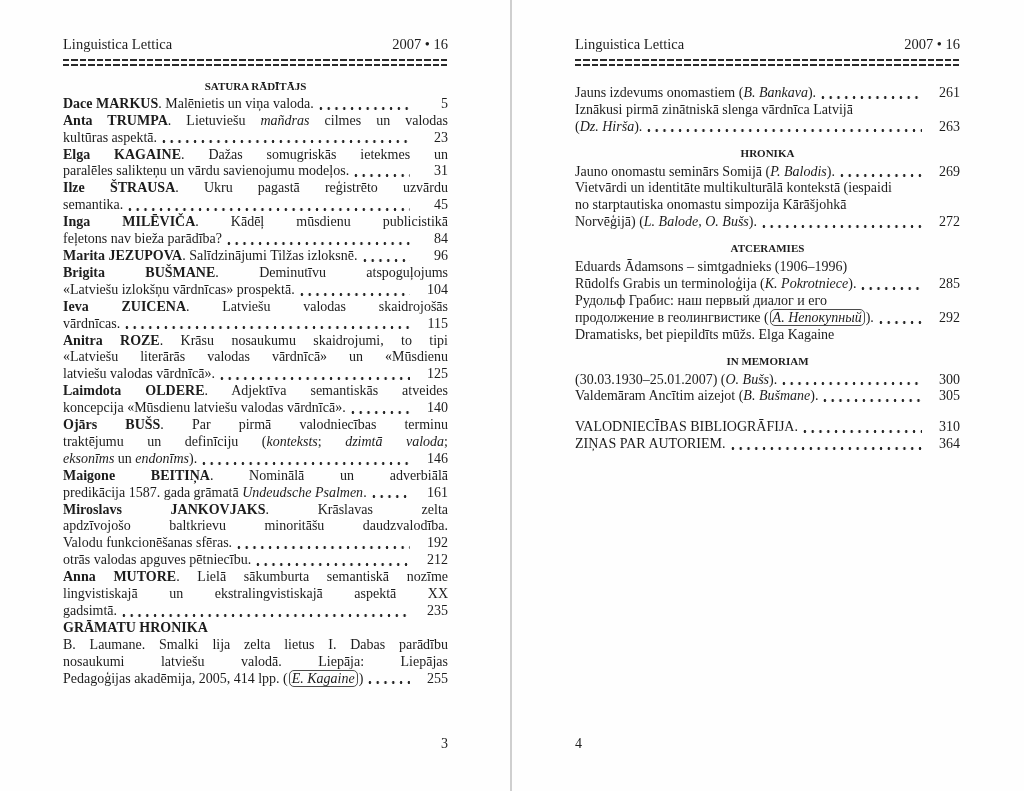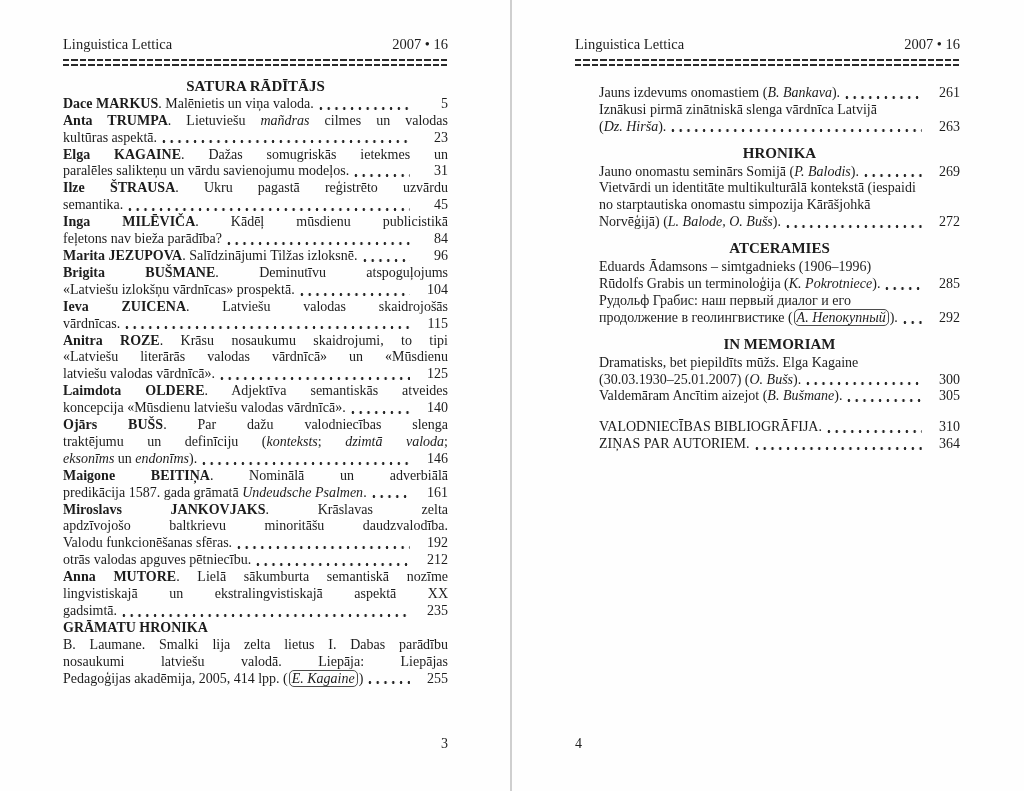--- a/index.html
+++ b/index.html
@@ -12,34 +12,34 @@
   .content{position:absolute;top:36px;left:63px;width:385px;font-size:14px;line-height:16.9px;}
   .hdr{display:flex;justify-content:space-between;align-items:center;font-size:14.5px;}
   .rule{margin-top:6px;height:7px;
     background-image:
       repeating-linear-gradient(90deg,#2a2a2a 0 6.4px,transparent 6.4px 8.4px),
       repeating-linear-gradient(90deg,#2a2a2a 0 6.4px,transparent 6.4px 8.4px);
     background-size:100% 2px,100% 2px;
     background-position:0 0,0 100%;
     background-repeat:no-repeat,no-repeat;}
   .lines{margin-top:4px;}
-  .right .lines{margin-top:19px;margin-left:24px;}
+  .right .lines{margin-top:19px;}
   .line{min-height:16.9px;}
   .entry{display:flex;align-items:baseline;}
   .txt{white-space:nowrap;}
   .dots{flex:1 1 auto;min-width:10px;margin:0 6px 0 3px;align-self:stretch;
         background-image:radial-gradient(circle,#222 1.15px,transparent 1.55px);
         background-size:7.8px 3.2px;background-repeat:repeat-x;
         background-position:left bottom 3px;}
   .pg{min-width:32px;text-align:right;}
   .s-b{font-weight:bold;}
   .s-i{font-style:italic;}
   .s-x{font-style:italic;border:1px solid #4b4b4b;border-radius:5px;padding:0 2px;margin:0 1px;}
   .just{text-align:justify;text-align-last:justify;}
-  .hc{text-align:center;font-weight:bold;font-size:15px;margin:9px 0 2px;}
+  .hc{text-align:center;font-weight:bold;font-size:11px;margin:9px 0 2px;}
   .left .hc{margin:12px 0 1px;}
   .hl{font-weight:bold;}
   .spacer{height:14px;min-height:14px;}
   .folio{position:absolute;top:736px;left:63px;width:385px;font-size:14px;}
   .folio-left{text-align:right;}
   .folio-right{text-align:left;}
 </style>
 </head>
 <body>
 
@@ -106,21 +106,21 @@
             <span class="txt"><span class="s-n">latviešu valodas vārdnīcā».</span></span>
             <span class="dots"></span>
             <span class="pg">125</span>
           </div>
           <div class="line just wrap"><span class="s-b">Laimdota OLDERE</span><span class="s-n">. Adjektīva semantiskās atveides</span></div>
           <div class="line entry">
             <span class="txt"><span class="s-n">koncepcija «Mūsdienu latviešu valodas vārdnīcā».</span></span>
             <span class="dots"></span>
             <span class="pg">140</span>
           </div>
-          <div class="line just wrap"><span class="s-b">Ojārs BUŠS</span><span class="s-n">. Par dažu valodniecības slenga</span></div>
+          <div class="line just wrap"><span class="s-b">Ojārs BUŠS</span><span class="s-n">. Par pirmā valodniecības terminu</span></div>
           <div class="line just wrap"><span class="s-n">traktējumu un definīciju (</span><span class="s-i">konteksts</span><span class="s-n">; </span><span class="s-i">dzimtā valoda</span><span class="s-n">;</span></div>
           <div class="line entry">
             <span class="txt"><span class="s-i">eksonīms</span><span class="s-n"> un </span><span class="s-i">endonīms</span><span class="s-n">).</span></span>
             <span class="dots"></span>
             <span class="pg">146</span>
           </div>
           <div class="line just wrap"><span class="s-b">Maigone BEITIŅA</span><span class="s-n">. Nominālā un adverbiālā</span></div>
           <div class="line entry">
             <span class="txt"><span class="s-n">predikācija 1587. gada grāmatā </span><span class="s-i">Undeudsche Psalmen</span><span class="s-n">.</span></span>
             <span class="dots"></span>
@@ -196,22 +196,22 @@
             <span class="txt"><span class="s-n">Rūdolfs Grabis un terminoloģija (</span><span class="s-i">K. Pokrotniece</span><span class="s-n">).</span></span>
             <span class="dots"></span>
             <span class="pg">285</span>
           </div>
           <div class="line wrap"><span class="s-n">Рудольф Грабис: наш первый диалог и его</span></div>
           <div class="line entry">
             <span class="txt"><span class="s-n">продолжение в геолингвистике (</span><span class="s-x">А. Непокупный</span><span class="s-n">).</span></span>
             <span class="dots"></span>
             <span class="pg">292</span>
           </div>
+          <div class="line wrap"><span class="s-n">Dramatisks, bet piepildīts mūžs. Elga Kagaine</span></div>
           <div class="line hc">IN MEMORIAM</div>
-          <div class="line wrap"><span class="s-n">Dramatisks, bet piepildīts mūžs. Elga Kagaine</span></div>
           <div class="line entry">
             <span class="txt"><span class="s-n">(30.03.1930–25.01.2007) (</span><span class="s-i">O. Bušs</span><span class="s-n">).</span></span>
             <span class="dots"></span>
             <span class="pg">300</span>
           </div>
           <div class="line entry">
             <span class="txt"><span class="s-n">Valdemāram Ancītim aizejot (</span><span class="s-i">B. Bušmane</span><span class="s-n">).</span></span>
             <span class="dots"></span>
             <span class="pg">305</span>
           </div>

